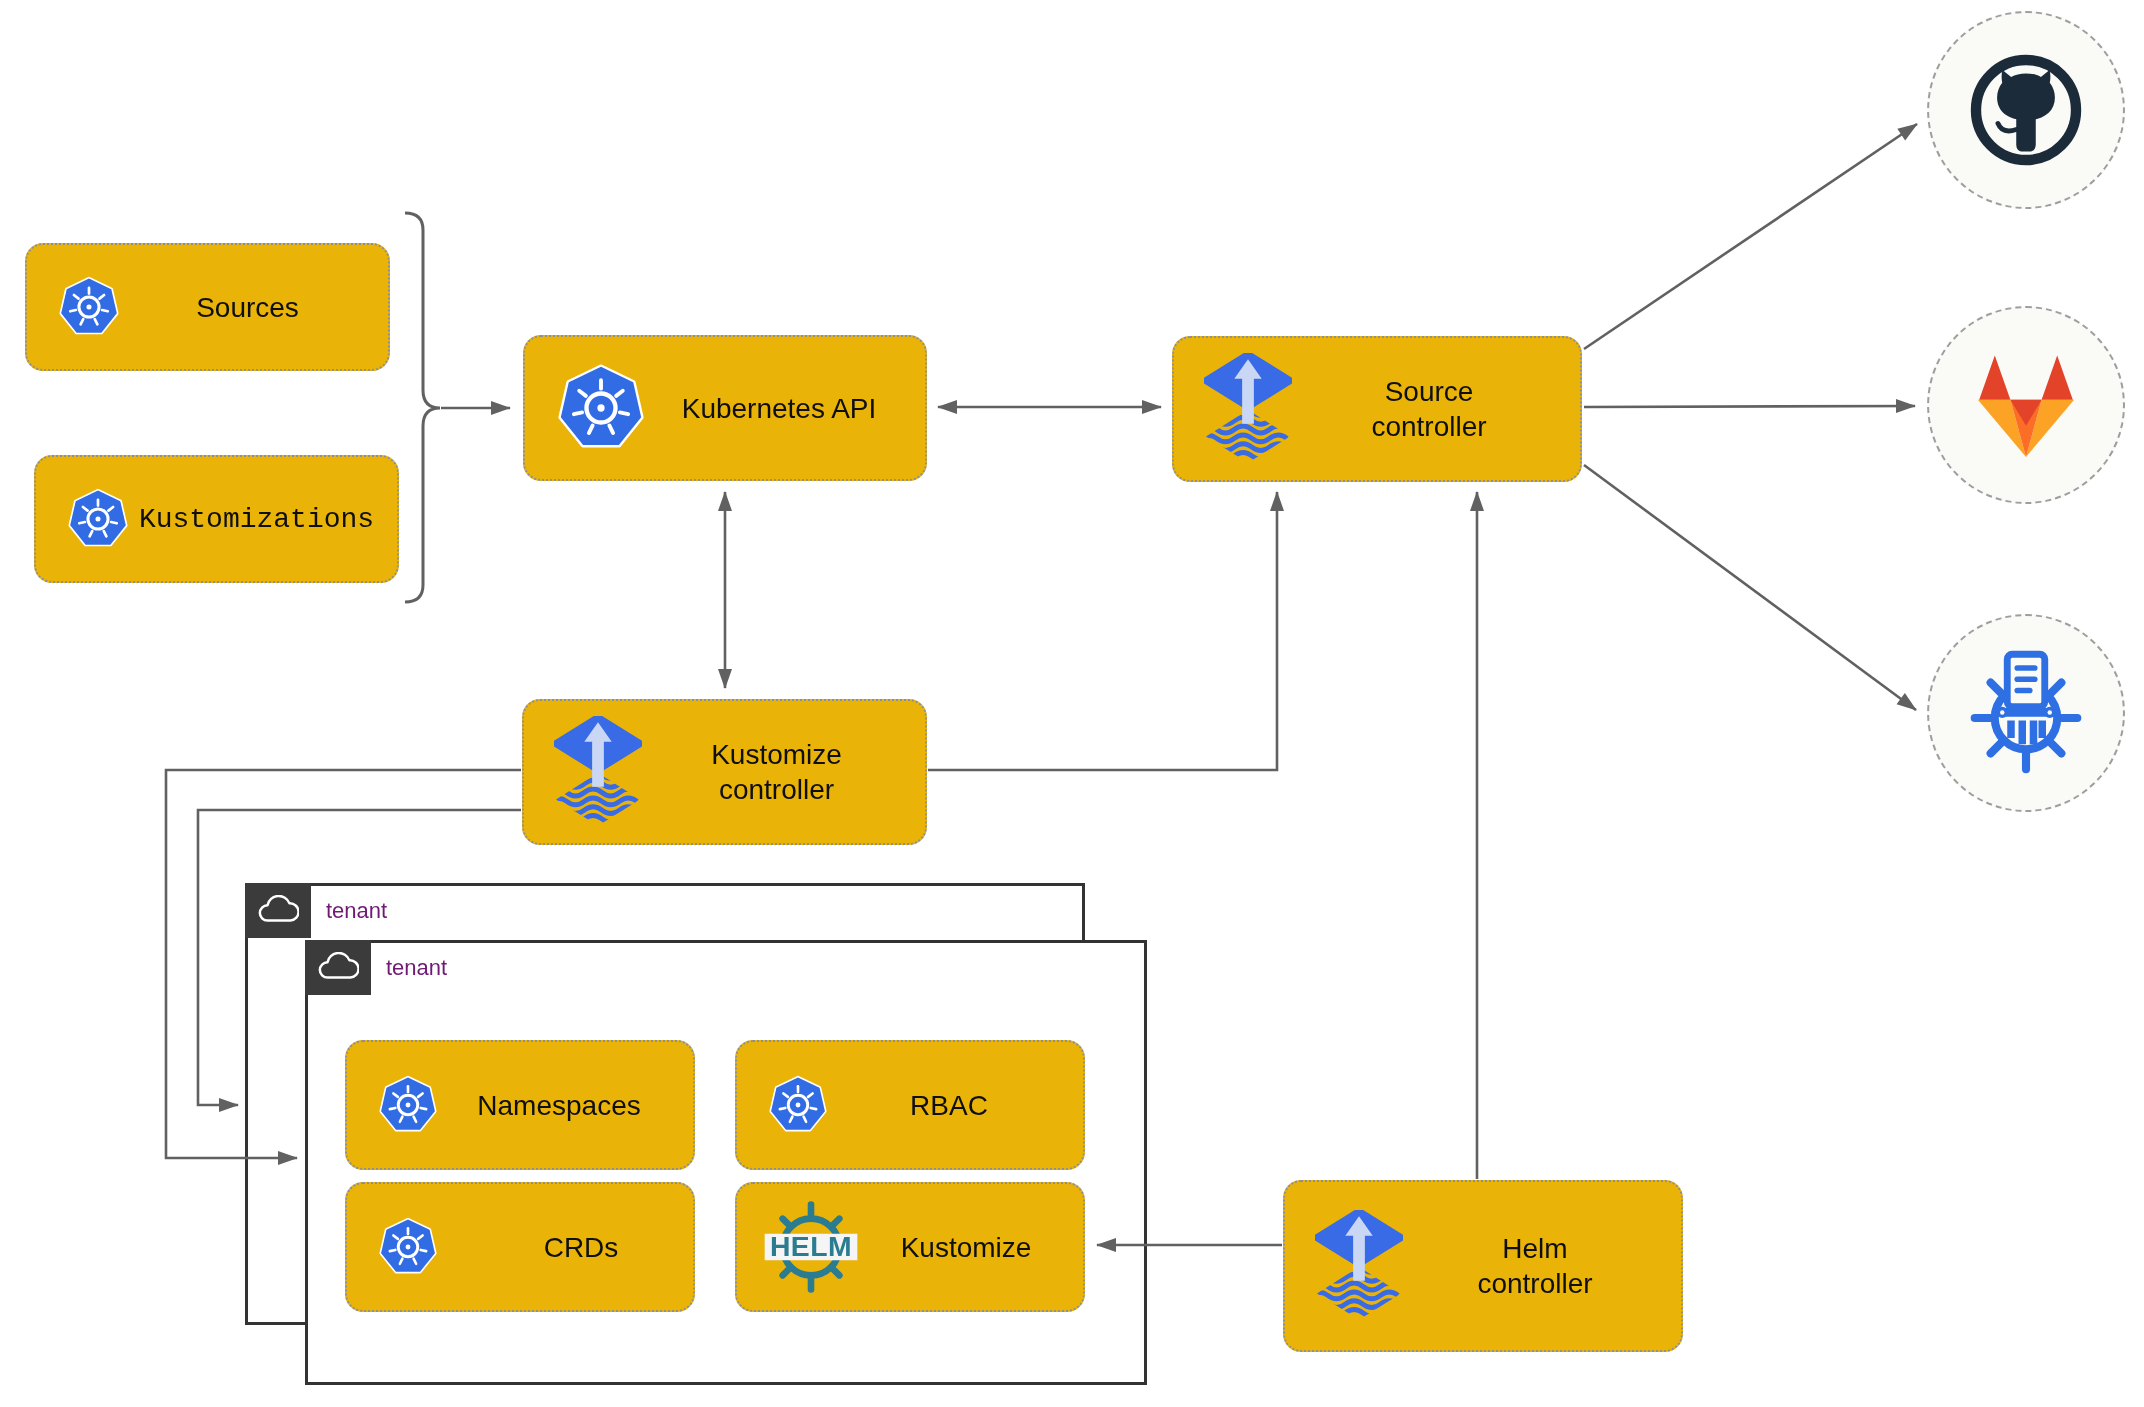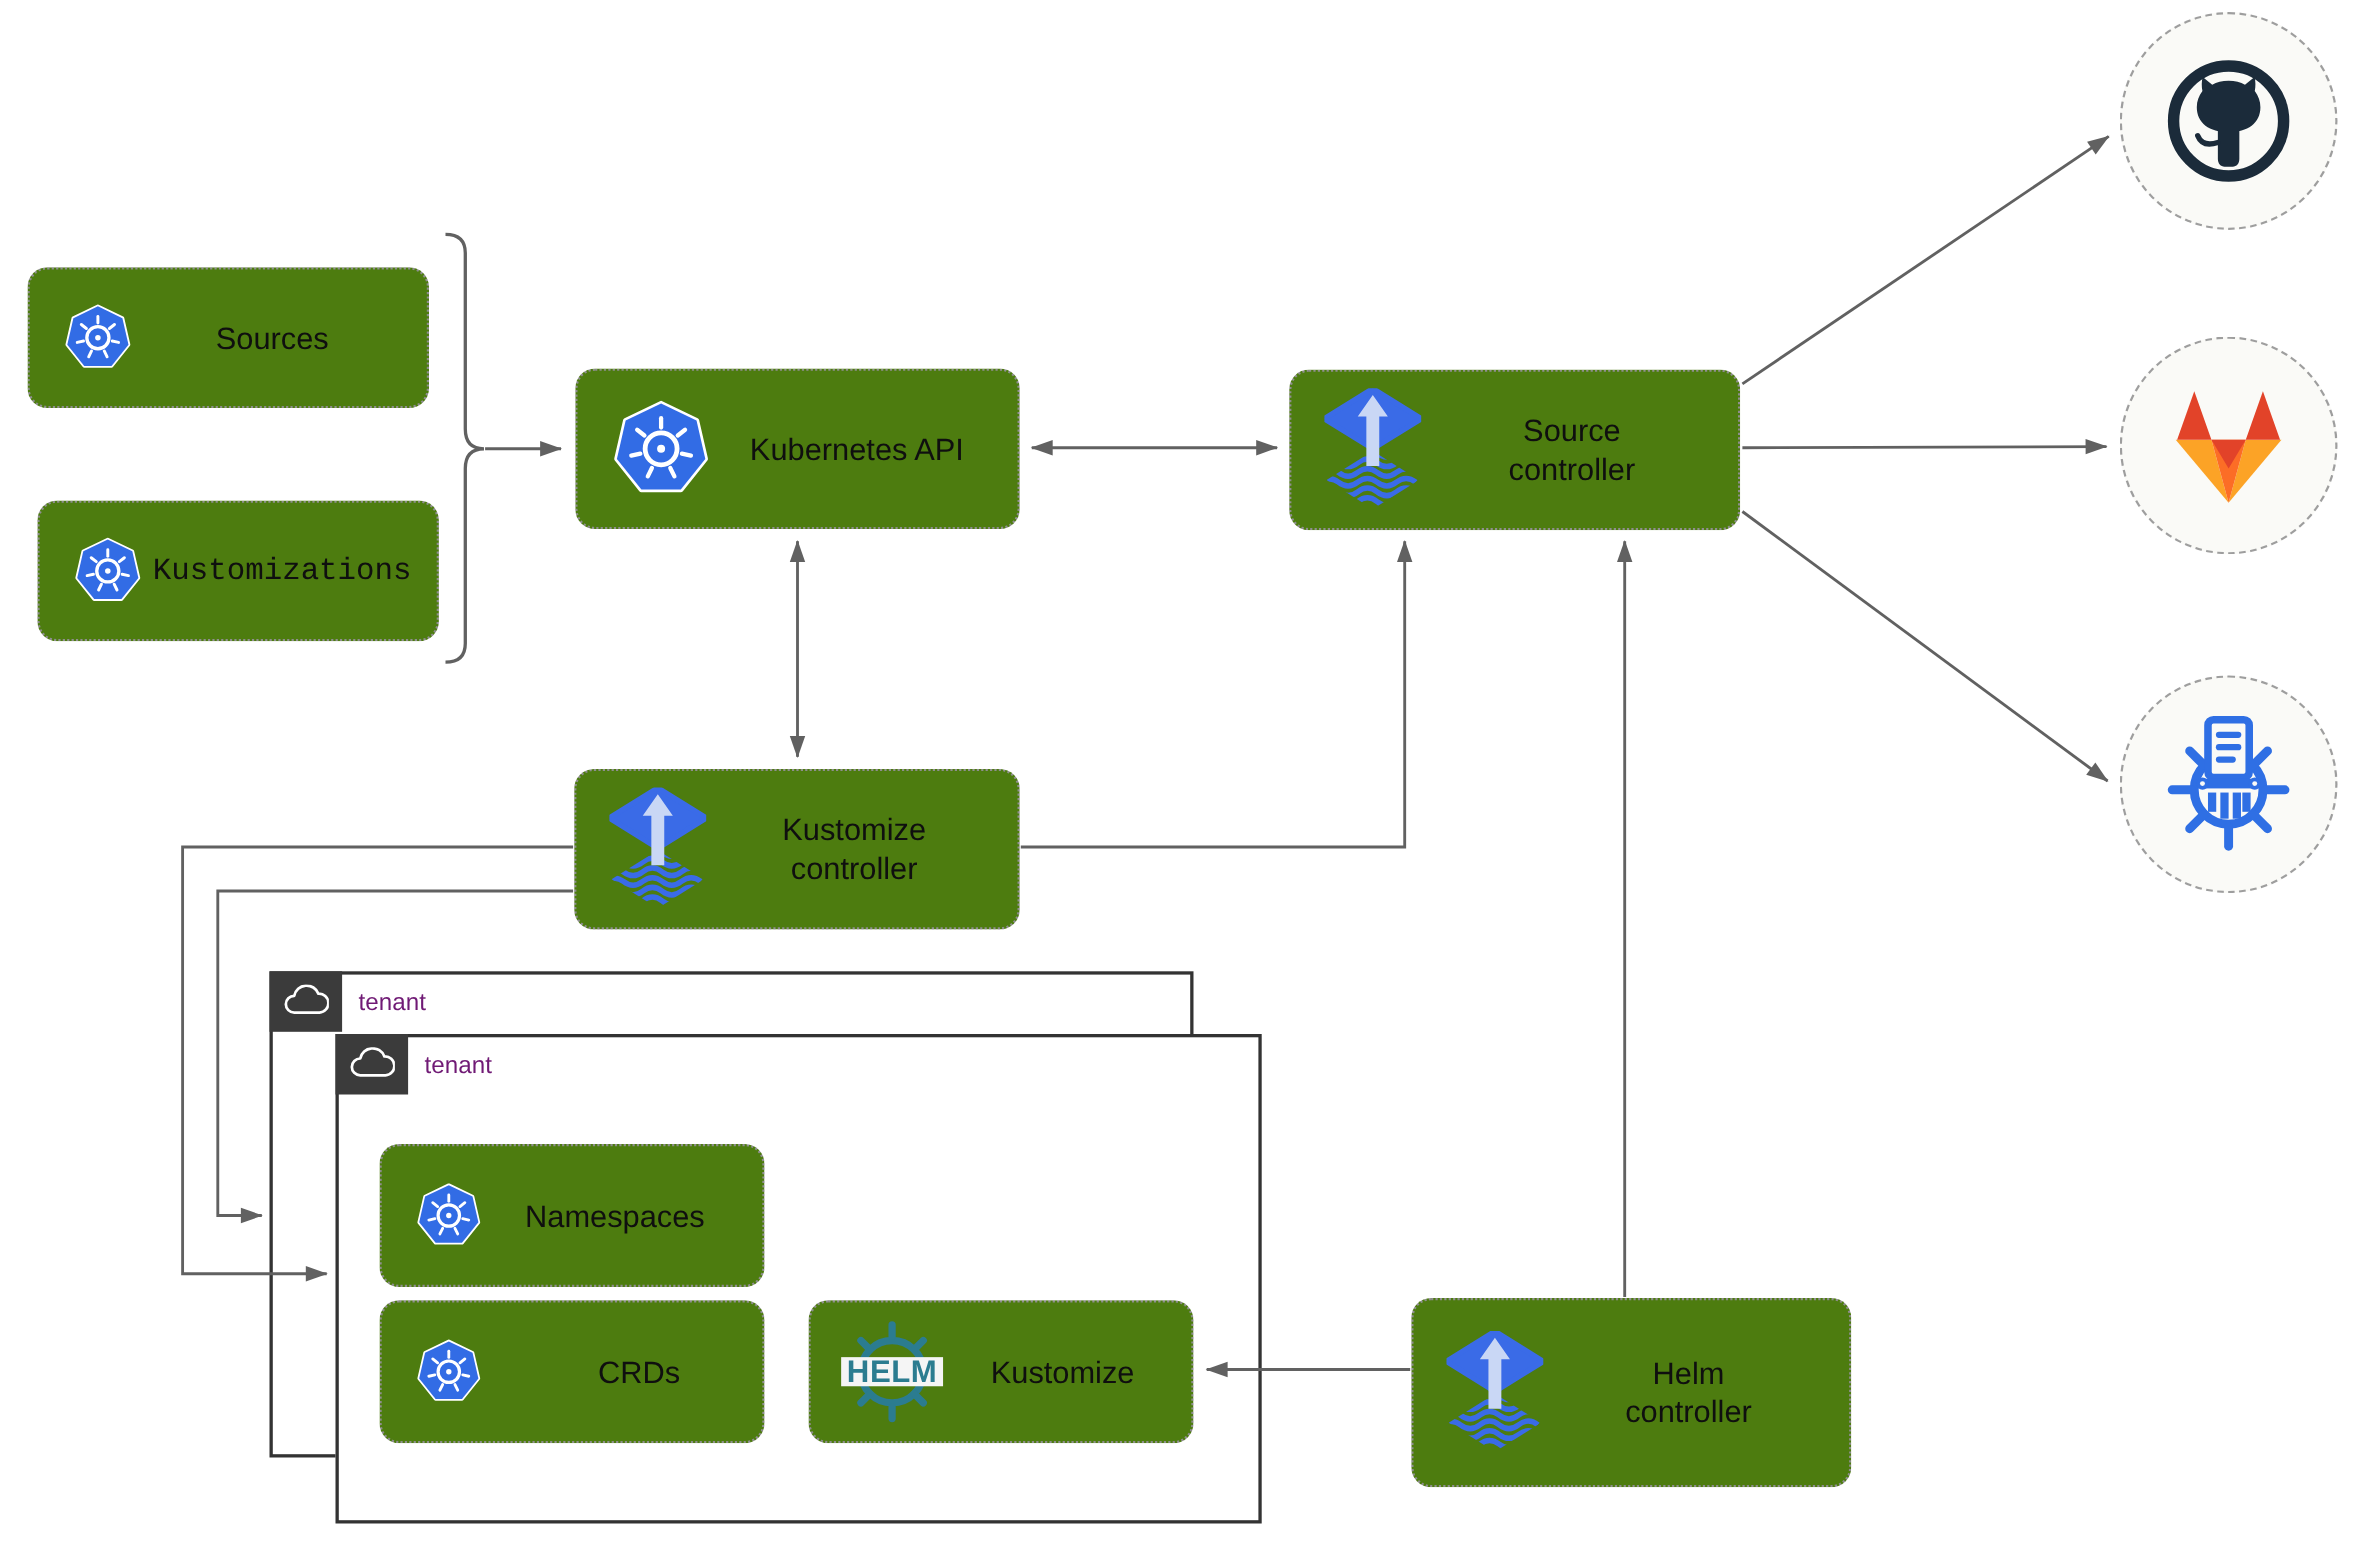--- a/index.html
+++ b/index.html
@@ -2,21 +2,21 @@
 <html><head>
 <meta charset="utf-8">
 <style>
   html,body{margin:0;padding:0;background:#ffffff;}
   .stage{
     position:relative;width:2144px;height:1407px;background:#ffffff;
     font-family:"Liberation Sans", sans-serif;overflow:hidden;
   }
   
   .node{
-    position:absolute;background:#4d7c0f;border:2px dotted #8f8f8f;
+    position:absolute;background:#eab308;border:2px dotted #8f8f8f;
     border-radius:18px;display:flex;align-items:center;box-sizing:border-box;z-index:3;
   }
   .node .ic{margin-left:30px;flex:0 0 auto;display:flex;align-items:center;}
   .node .lbl{
     flex:1;text-align:center;font-size:28px;color:#0f0f0f;
     white-space:pre-line;line-height:1.25;padding-right:14px;
   }
   .node.api .lbl{font-size:28px;}
   
   .tenant{position:absolute;background:#ffffff;border:3px solid #333333;box-sizing:border-box;}
@@ -158,20 +158,28 @@
 
   <div class="node" style="left:345px;top:1040px;width:350px;height:130px;align-items:center;">
     <span class="ic">
       <svg width="62" height="60" viewBox="-38 -37 76 74">
           <use href="#sym-k8s"></use>
         </svg>
     </span>
     <span class="lbl">Namespaces</span>
   </div>
 
+  <div class="node" style="left:735px;top:1040px;width:350px;height:130px;">
+    <span class="ic">
+      <svg width="62" height="60" viewBox="-38 -37 76 74">
+          <use href="#sym-k8s"></use>
+        </svg>
+    </span>
+    <span class="lbl">RBAC</span>
+  </div>
 
   <div class="node" style="left:345px;top:1182px;width:350px;height:130px;gap:44px;">
     <span class="ic">
       <svg width="62" height="60" viewBox="-38 -37 76 74">
           <use href="#sym-k8s"></use>
         </svg>
     </span>
     <span class="lbl">CRDs</span>
   </div>
 

